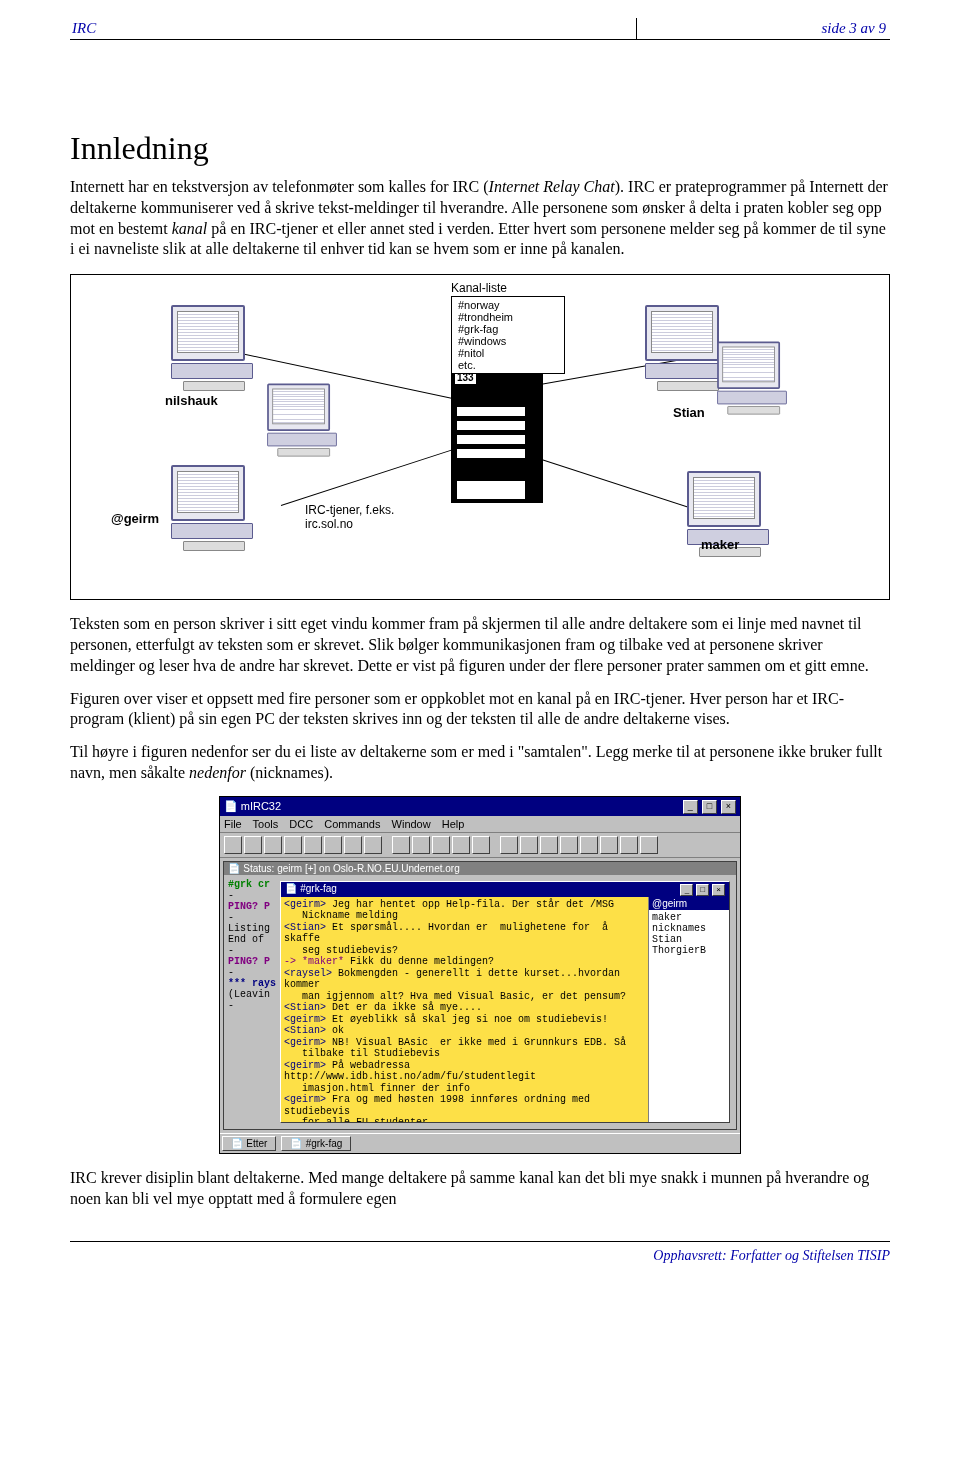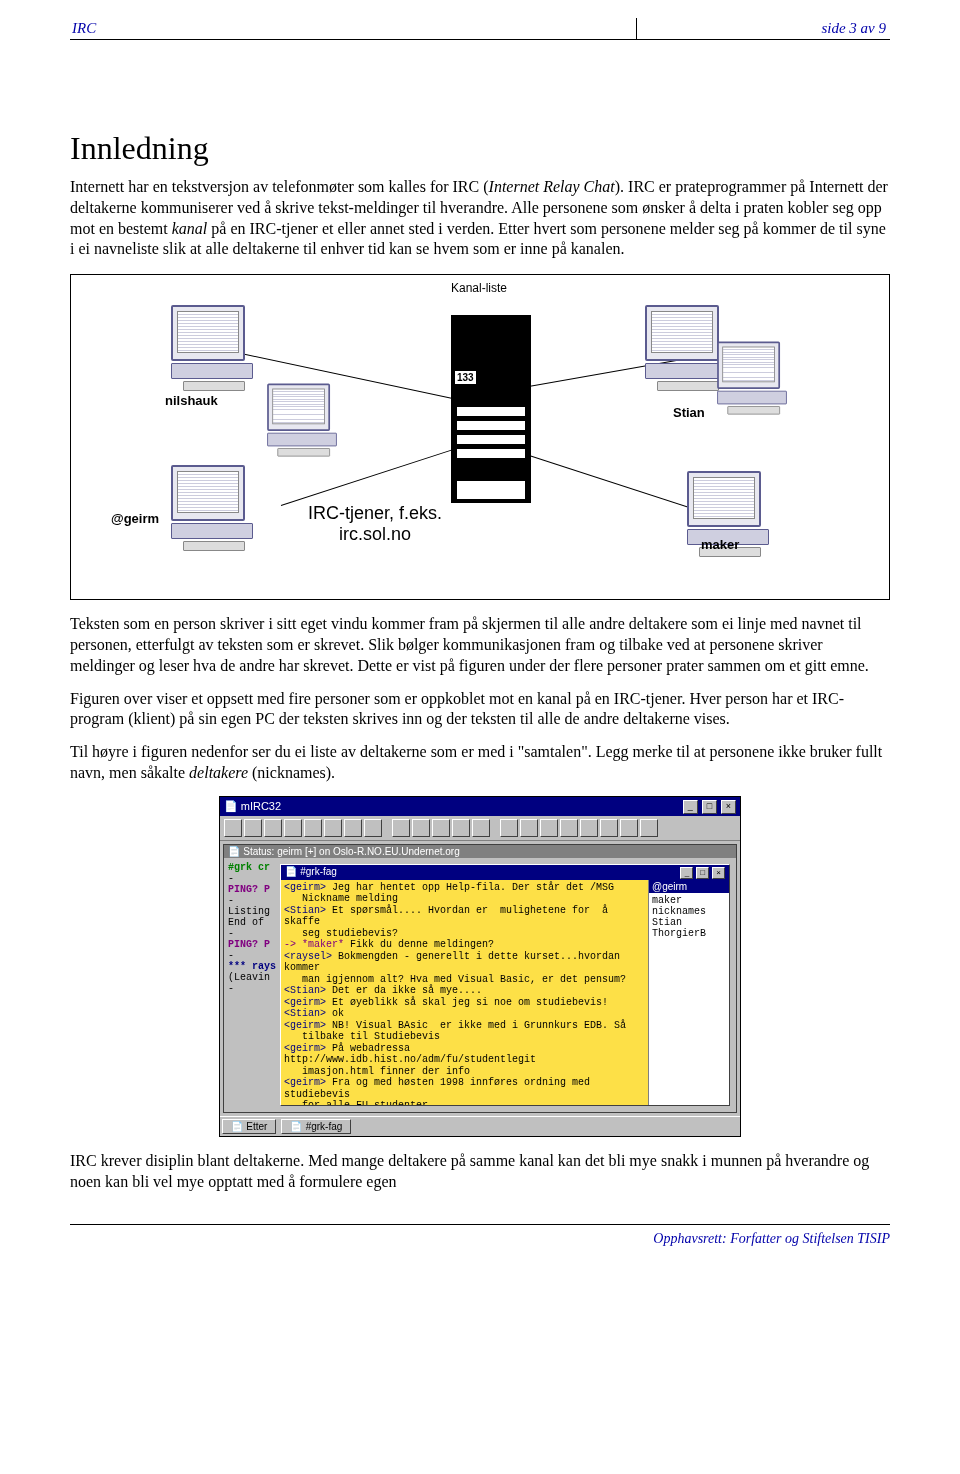--- a/index.html
+++ b/index.html
@@ -98,20 +98,21 @@
     font-weight: bold;
     font-size: 13px;
   }
   .server {
     position: absolute;
     top: 40px;
     left: 380px;
     width: 80px;
     height: 188px;
     background: #000;
+    padding-left: 12px;
   }
   .server .slot-num {
     position: absolute;
     top: 56px;
     left: 4px;
     background: #fff;
     font-size: 10px;
     padding: 1px 2px;
     font-weight: bold;
   }
@@ -150,22 +151,22 @@
   }
   .fig1-line {
     position: absolute;
     background: #000;
     height: 1px;
     transform-origin: left center;
     z-index: 0;
   }
   .srv-label {
     position: absolute;
-    font-size: 18px;
-    text-align: center;
+    font-size: 12px;
+    text-align: left;
   }
   .footer {
     padding: 6px 70px 20px 70px;
     text-align: right;
     font-style: italic;
     color: #0000aa;
     font-size: 14px;
     border-top: 1px solid #000;
     margin: 0 70px;
     padding-left: 0;
@@ -349,20 +350,28 @@
 
   <div class="figure1">
 
     <div class="fig1-line" style="left:170px;top:78px;width:220px;transform:rotate(12deg);"></div>
     <div class="fig1-line" style="left:210px;top:230px;width:180px;transform:rotate(-18deg);"></div>
     <div class="fig1-line" style="left:452px;top:112px;width:170px;transform:rotate(-10deg);"></div>
     <div class="fig1-line" style="left:452px;top:178px;width:200px;transform:rotate(18deg);"></div>
 
     <div class="kanal-box">
       <div class="kanal-title">Kanal-liste</div>
+      <div class="kanal-list">
+        <div>#norway</div>
+        <div>#trondheim</div>
+        <div>#grk-fag</div>
+        <div>#windows</div>
+        <div>#nitol</div>
+        <div>     etc.</div>
+      </div>
     </div>
 
     <div class="server">
       <div class="slot-num">133</div>
       <div class="slot" style="top:92px;"></div>
       <div class="slot" style="top:106px;"></div>
       <div class="slot" style="top:120px;"></div>
       <div class="slot" style="top:134px;"></div>
       <div class="foot"></div>
     </div>
@@ -419,31 +428,39 @@
 
     <div class="srv-label" style="top:228px;left:234px;width:140px;">
       <span>IRC-tjener, f.eks.</span><br>
       <span>irc.sol.no</span>
     </div>
   </div>
 
   <p>Teksten som en person skriver i sitt eget vindu kommer fram på skjermen til alle andre deltakere som ei linje med navnet til personen, etterfulgt av teksten som er skrevet. Slik bølger kommunikasjonen fram og tilbake ved at personene skriver meldinger og leser hva de andre har skrevet. Dette er vist på figuren under der flere personer prater sammen om et gitt emne.</p>
   <p>Figuren over viser et oppsett med fire personer som er oppkoblet mot en kanal på en IRC-tjener. Hver person har et IRC-program (klient) på sin egen PC der teksten skrives inn og der teksten til alle de andre deltakerne vises.</p>
   <p>
-    <span>Til høyre i figuren nedenfor ser du ei liste av deltakerne som er med i "samtalen". Legg merke til at personene ikke bruker fullt navn, men såkalte </span><span class="italic">deltakere</span><span> (nicknames).</span>
+    <span>Til høyre i figuren nedenfor ser du ei liste av deltakerne som er med i "samtalen". Legg merke til at personene ikke bruker fullt navn, men såkalte </span><span class="italic">nedenfor</span><span> (nicknames).</span>
   </p>
 
   <div class="mirc">
     <div class="mirc-title">
       <span>📄 <span>mIRC32</span></span>
       <span class="ctrls">
         <span>_</span>
         <span>□</span>
         <span>×</span>
       </span>
+    </div>
+    <div class="mirc-menu">
+      <span>File</span>
+      <span>Tools</span>
+      <span>DCC</span>
+      <span>Commands</span>
+      <span>Window</span>
+      <span>Help</span>
     </div>
     <div class="mirc-toolbar">
       <div class="tb-btn"></div>
       <div class="tb-btn"></div>
       <div class="tb-btn"></div>
       <div class="tb-btn"></div>
       <div class="tb-btn"></div>
       <div class="tb-btn"></div>
       <div class="tb-btn"></div>
       <div class="tb-btn"></div>

